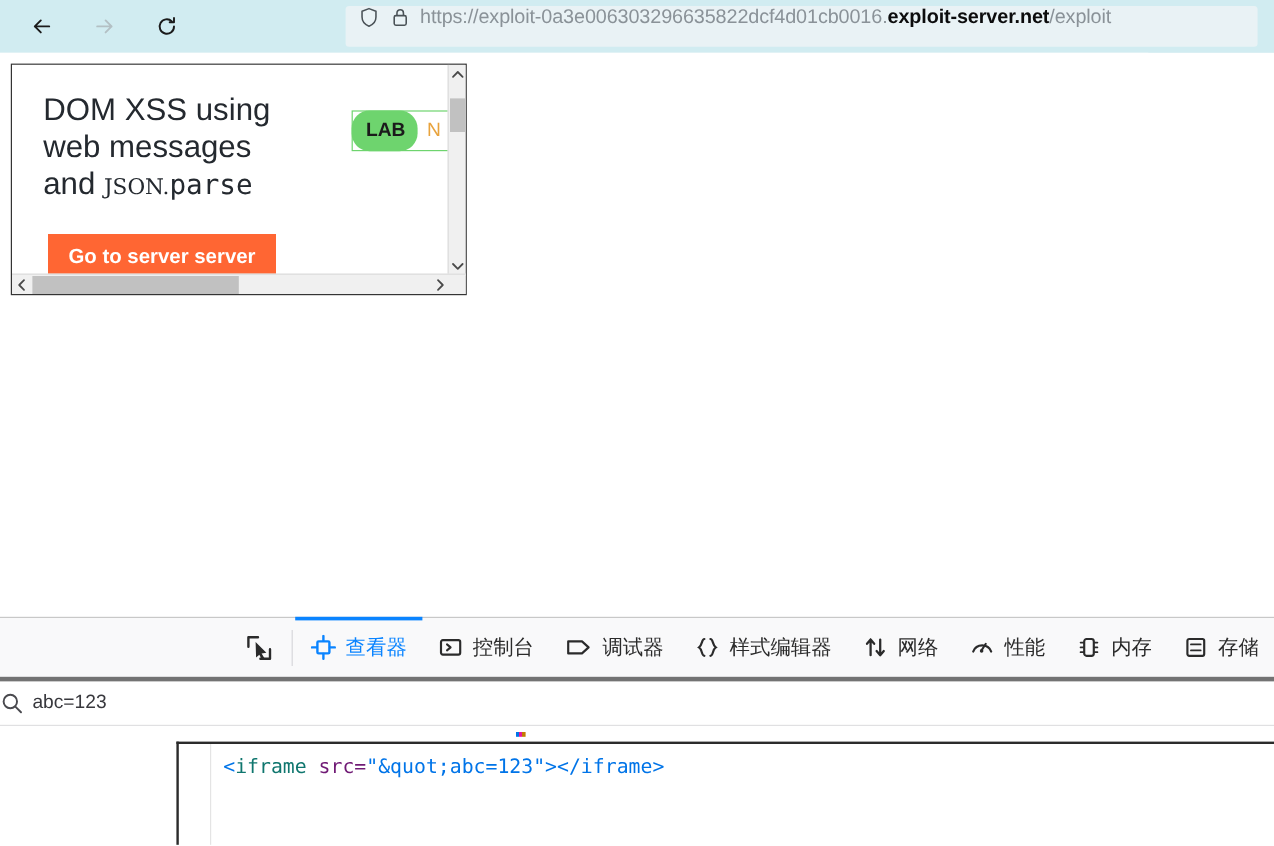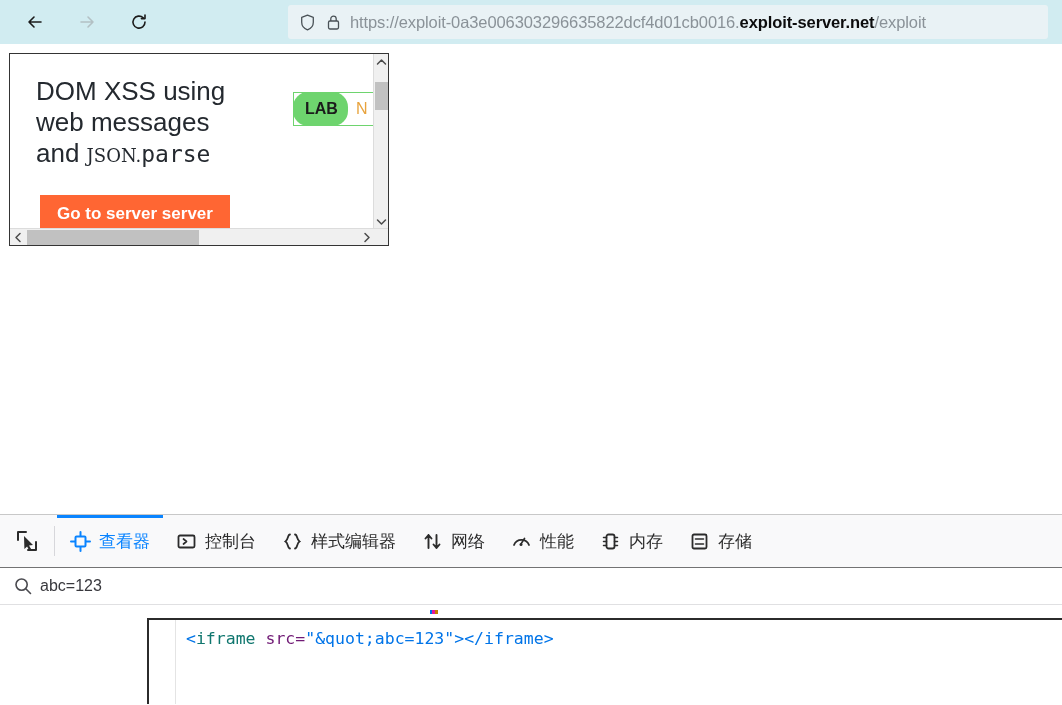--- a/index.html
+++ b/index.html
@@ -24,21 +24,21 @@
     display: flex; align-items: center; justify-content: center;
     cursor: default;
   }
   .nav-btn svg { display: block; }
 
   #url-bar {
     position: absolute; left: 288px; top: 5px;
     width: 760px; height: 34px;
     background: #e9f2f5;
     border-radius: 3px;
-    display: flex; align-items: center;
+    display: flex; align-items: flex-start;
     padding: 0 10px;
     overflow: hidden;
   }
   .urlbar-icon { flex: 0 0 auto; margin-right: 8px; display: flex; align-items: center; }
   #url-text {
     font-size: 16.5px;
     color: #8a9298;
     white-space: nowrap;
     letter-spacing: -0.1px;
   }
@@ -163,22 +163,22 @@
   #devtools {
     position: absolute; left: 0; top: 514px;
     width: 1062px; height: 191px;
     background: #ffffff;
     border-top: 1px solid #c8c8c8;
   }
   #devtools-toolbar {
     position: relative;
     height: 53px;
     background: #f9f9fa;
-    border-bottom: 1px solid #737373;
-    display: flex; align-items: center;
+    border-bottom: 4px solid #737373;
+    display: flex; align-items: center; justify-content: flex-end;
   }
   #picker-button {
     width: 54px; height: 52px;
     display: flex; align-items: center; justify-content: center;
     cursor: pointer;
   }
   #toolbar-sep {
     width: 1px; height: 30px; background: #d7d7db; margin: 0 2px 0 0;
   }
   #devtools-tabs { display: flex; align-items: stretch; height: 52px; }
@@ -198,21 +198,20 @@
     position: absolute; left: 0; right: 0; top: 0;
     height: 3px; background: #0a84ff;
   }
 
   #search-row {
     position: relative;
     height: 37px;
     background: #ffffff;
     border-bottom: 1px solid #e0e0e2;
     display: flex; align-items: center;
-    padding-left: 13px;
   }
   #search-icon { display: flex; align-items: center; margin-right: 7px; }
   #search-input-text {
     font-size: 16px;
     color: #38383d;
     line-height: 1;
   }
 
   #markup-area {
     position: relative;
@@ -362,20 +361,28 @@
       <div class="dt-tab">
         <span class="dt-icon">
           <svg width="21" height="21" viewBox="0 0 21 21">
             <rect x="2.5" y="4.5" width="16" height="12" rx="1.5" fill="none" stroke="#2b2b2b" stroke-width="1.8"></rect>
             <path d="M7.5 8 L10.5 10.5 L7.5 13" fill="none" stroke="#2b2b2b" stroke-width="1.7" stroke-linecap="round" stroke-linejoin="round"></path>
           </svg>
         </span>
         <span>控制台</span>
       </div>
 
+      <div class="dt-tab">
+        <span class="dt-icon">
+          <svg width="23" height="21" viewBox="0 0 23 21">
+            <path d="M2.5 5.5 H14 L19.5 10.5 L14 15.5 H2.5 Z" fill="none" stroke="#2b2b2b" stroke-width="1.8" stroke-linejoin="round"></path>
+          </svg>
+        </span>
+        <span>调试器</span>
+      </div>
 
       <div class="dt-tab">
         <span class="dt-icon">
           <svg width="21" height="21" viewBox="0 0 21 21">
             <path d="M8 3.5 C5.5 3.5 6.5 8.5 3.5 10.5 C6.5 12.5 5.5 17.5 8 17.5" fill="none" stroke="#2b2b2b" stroke-width="1.8" stroke-linecap="round"></path>
             <path d="M13 3.5 C15.5 3.5 14.5 8.5 17.5 10.5 C14.5 12.5 15.5 17.5 13 17.5" fill="none" stroke="#2b2b2b" stroke-width="1.8" stroke-linecap="round"></path>
           </svg>
         </span>
         <span>样式编辑器</span>
       </div>

